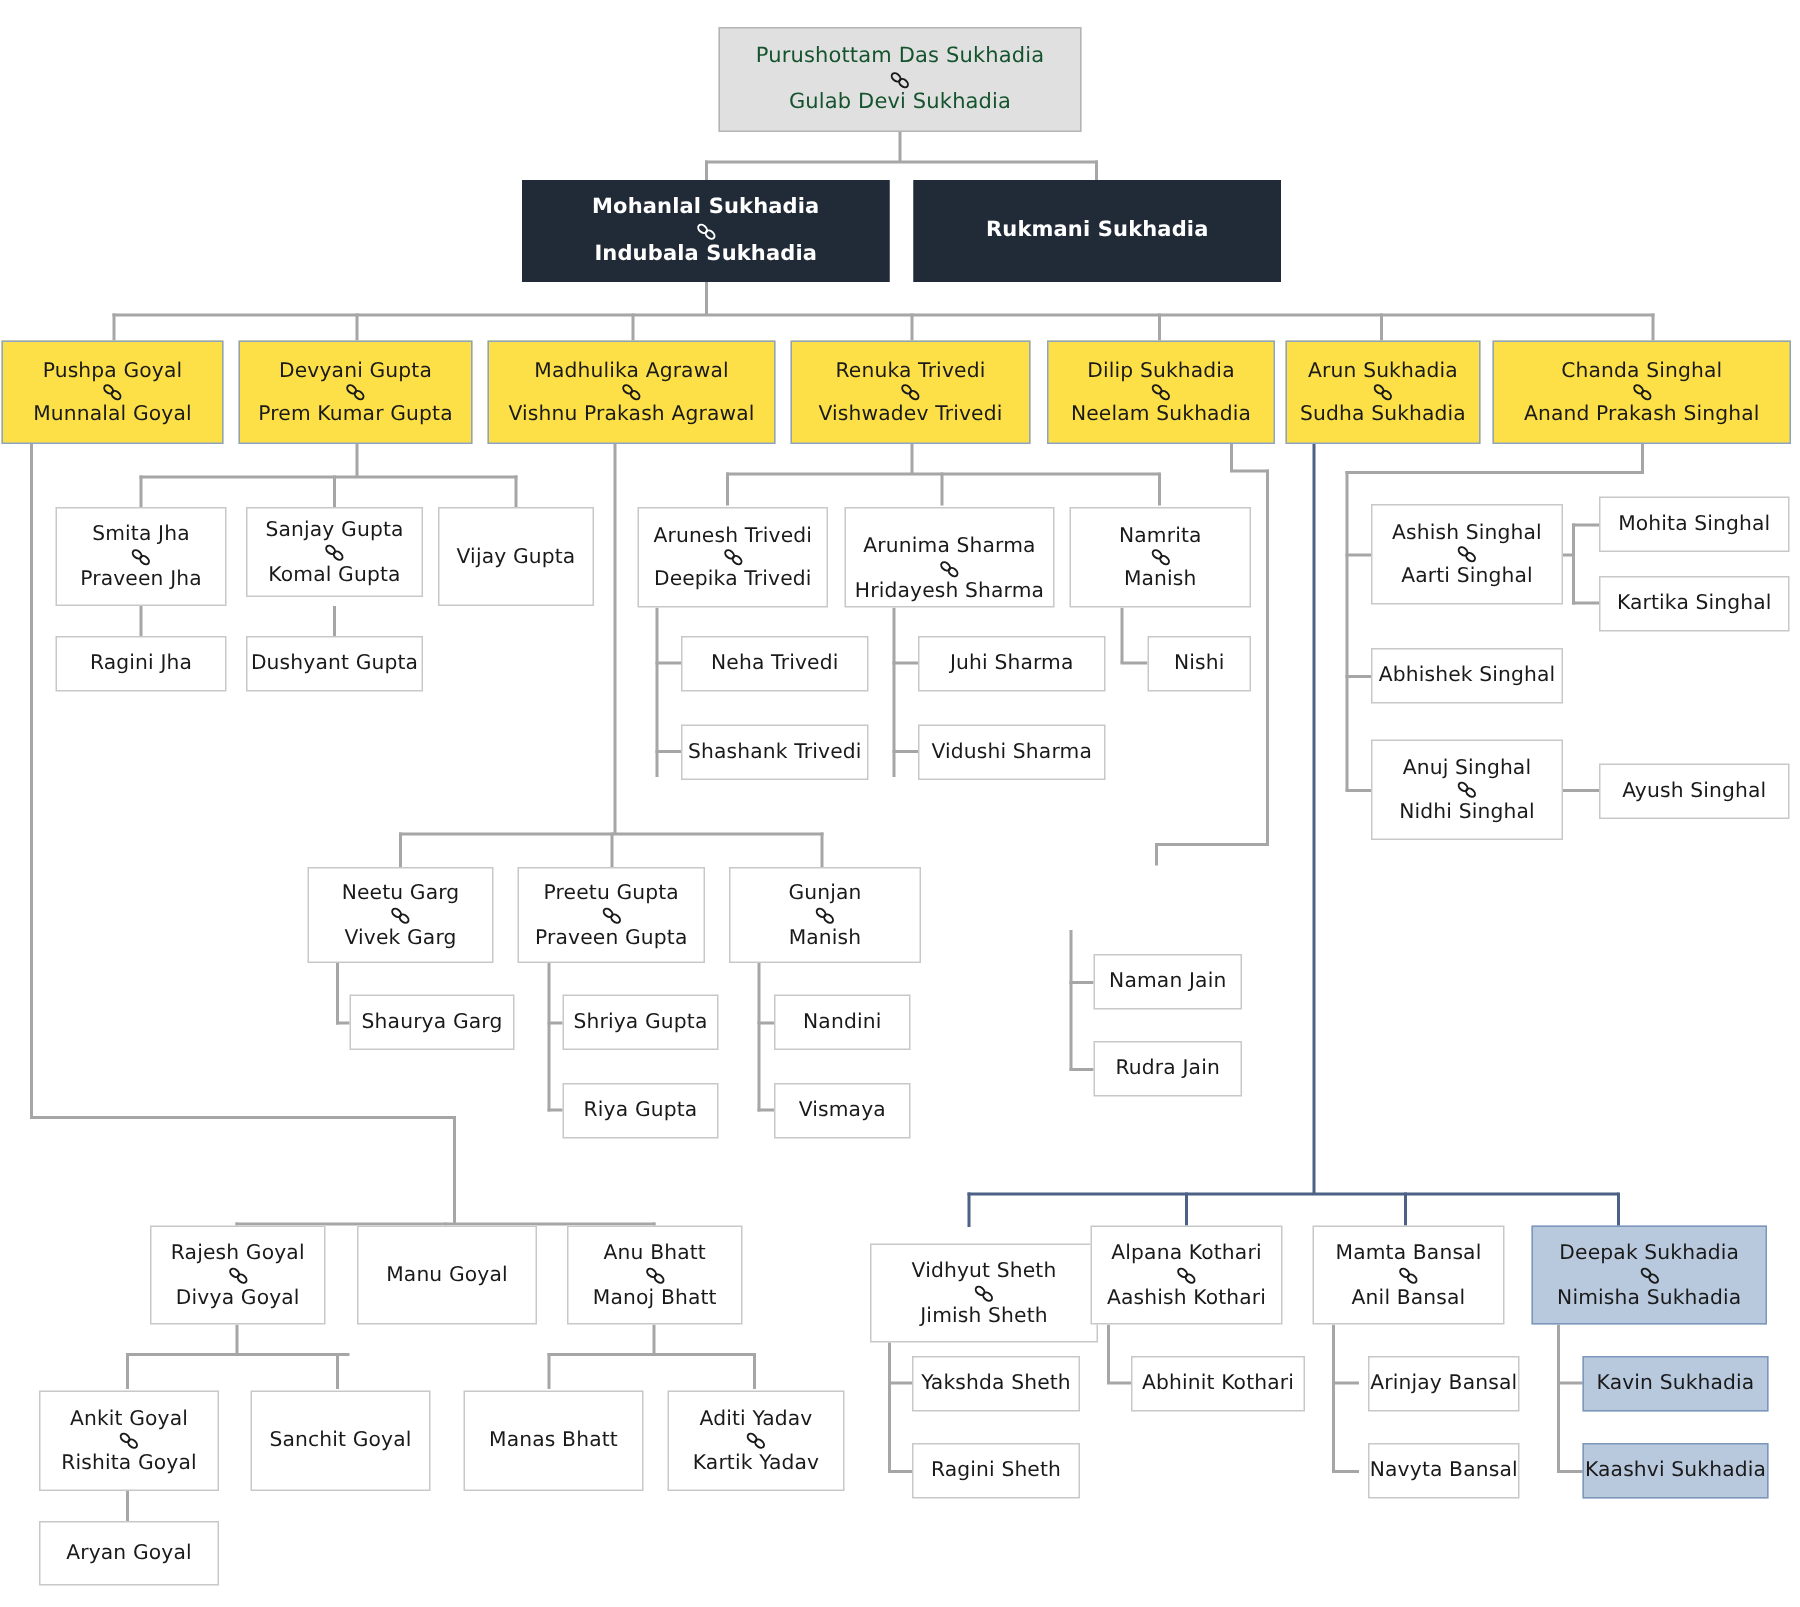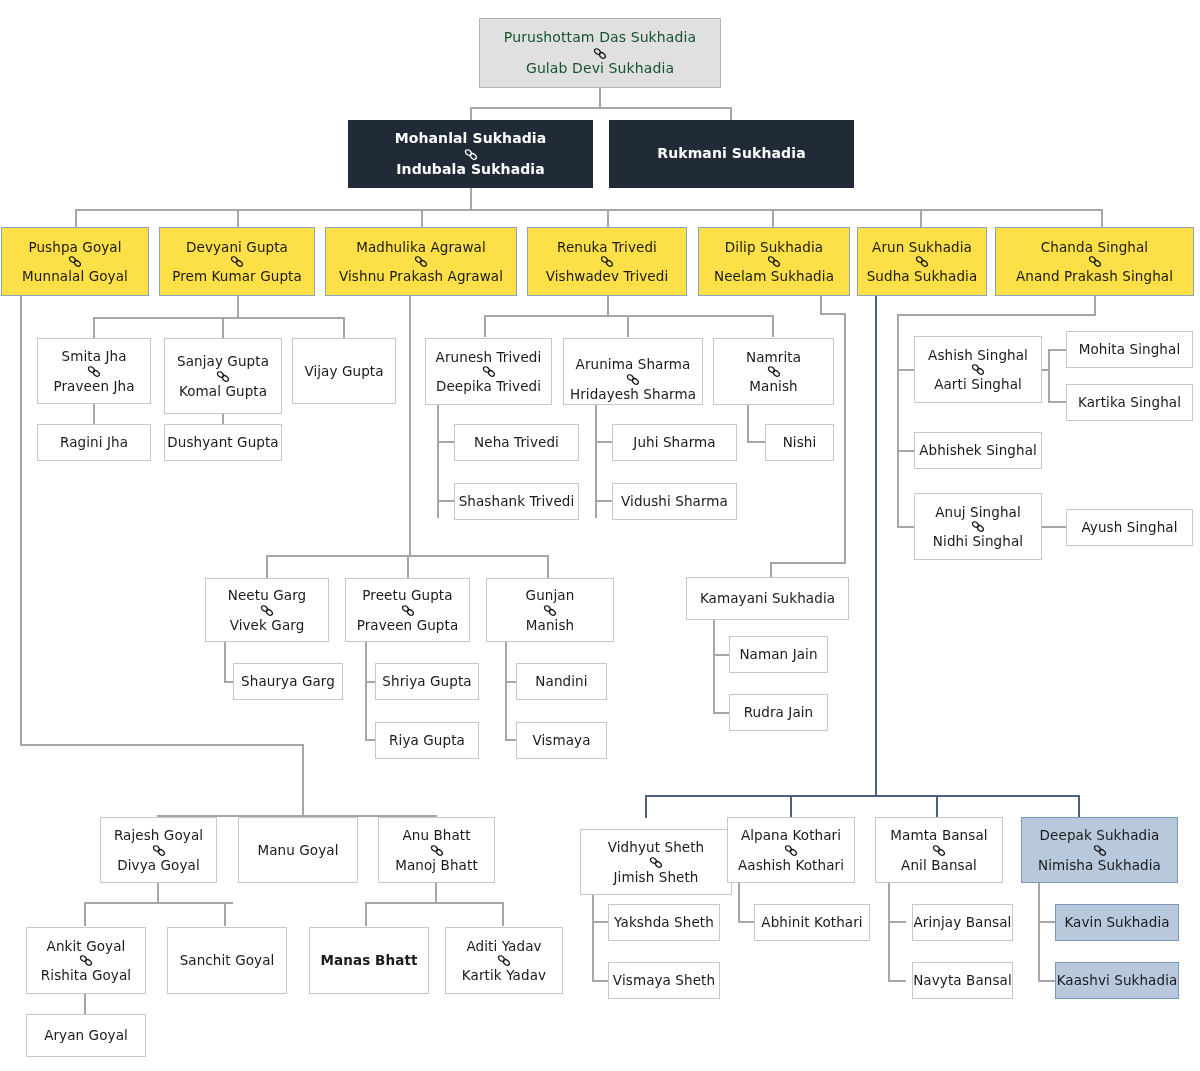--- a/index.html
+++ b/index.html
@@ -306,21 +306,21 @@
     <span class="marr">
         <svg width="16" height="13" viewBox="0 0 16 13">
           <g stroke="#1a1a1a" stroke-width="1.3" fill="none">
             <ellipse cx="5.4" cy="4.6" rx="3.3" ry="2.3" transform="rotate(40 5.4 4.6)"></ellipse>
             <ellipse cx="10.4" cy="8.4" rx="3.3" ry="2.3" transform="rotate(40 10.4 8.4)"></ellipse>
           </g>
         </svg>
       </span>
     <span class="nm">Praveen Jha</span>
   </div>
-  <div class="node" style="left:164px;top:338px;width:118px;height:76px;">
+  <div class="node" style="left:164px;top:338px;width:118px;height:60px;">
     <span class="nm">Sanjay Gupta</span>
     <span class="marr">
         <svg width="16" height="13" viewBox="0 0 16 13">
           <g stroke="#1a1a1a" stroke-width="1.3" fill="none">
             <ellipse cx="5.4" cy="4.6" rx="3.3" ry="2.3" transform="rotate(40 5.4 4.6)"></ellipse>
             <ellipse cx="10.4" cy="8.4" rx="3.3" ry="2.3" transform="rotate(40 10.4 8.4)"></ellipse>
           </g>
         </svg>
       </span>
     <span class="nm">Komal Gupta</span>
@@ -469,23 +469,20 @@
   <div class="node" style="left:375px;top:722px;width:104px;height:37px;">
     <span class="nm">Riya Gupta</span>
   </div>
   <div class="node" style="left:516px;top:663px;width:91px;height:37px;">
     <span class="nm">Nandini</span>
   </div>
   <div class="node" style="left:516px;top:722px;width:91px;height:37px;">
     <span class="nm">Vismaya</span>
   </div>
 
-  <div class="node" style="left:686px;top:577px;width:163px;height:43px;">
-    <span class="nm">Kamayani Sukhadia</span>
-  </div>
   <div class="node" style="left:729px;top:636px;width:99px;height:37px;">
     <span class="nm">Naman Jain</span>
   </div>
   <div class="node" style="left:729px;top:694px;width:99px;height:37px;">
     <span class="nm">Rudra Jain</span>
   </div>
 
   <div class="node" style="left:100px;top:817px;width:117px;height:66px;">
     <span class="nm">Rajesh Goyal</span>
     <span class="marr">
@@ -521,21 +518,21 @@
     <span class="marr">
         <svg width="16" height="13" viewBox="0 0 16 13">
           <g stroke="#1a1a1a" stroke-width="1.3" fill="none">
             <ellipse cx="5.4" cy="4.6" rx="3.3" ry="2.3" transform="rotate(40 5.4 4.6)"></ellipse>
             <ellipse cx="10.4" cy="8.4" rx="3.3" ry="2.3" transform="rotate(40 10.4 8.4)"></ellipse>
           </g>
         </svg>
       </span>
     <span class="nm">Rishita Goyal</span>
   </div>
-  <div class="node" style="left:309px;top:927px;width:120px;height:67px;font-weight:bold;">
+  <div class="node" style="left:309px;top:927px;width:120px;height:67px;">
     <span class="nm">Manas Bhatt</span>
   </div>
   <div class="node" style="left:445px;top:927px;width:118px;height:67px;">
     <span class="nm">Aditi Yadav</span>
     <span class="marr">
         <svg width="16" height="13" viewBox="0 0 16 13">
           <g stroke="#1a1a1a" stroke-width="1.3" fill="none">
             <ellipse cx="5.4" cy="4.6" rx="3.3" ry="2.3" transform="rotate(40 5.4 4.6)"></ellipse>
             <ellipse cx="10.4" cy="8.4" rx="3.3" ry="2.3" transform="rotate(40 10.4 8.4)"></ellipse>
           </g>
@@ -593,21 +590,21 @@
           </g>
         </svg>
       </span>
     <span class="nm">Nimisha Sukhadia</span>
   </div>
 
   <div class="node" style="left:608px;top:904px;width:112px;height:37px;">
     <span class="nm">Yakshda Sheth</span>
   </div>
   <div class="node" style="left:608px;top:962px;width:112px;height:37px;">
-    <span class="nm">Vismaya Sheth</span>
+    <span class="nm">Ragini Sheth</span>
   </div>
   <div class="node" style="left:754px;top:904px;width:116px;height:37px;">
     <span class="nm">Abhinit Kothari</span>
   </div>
   <div class="node" style="left:912px;top:904px;width:101px;height:37px;">
     <span class="nm">Arinjay Bansal</span>
   </div>
   <div class="node" style="left:912px;top:962px;width:101px;height:37px;">
     <span class="nm">Navyta Bansal</span>
   </div>

